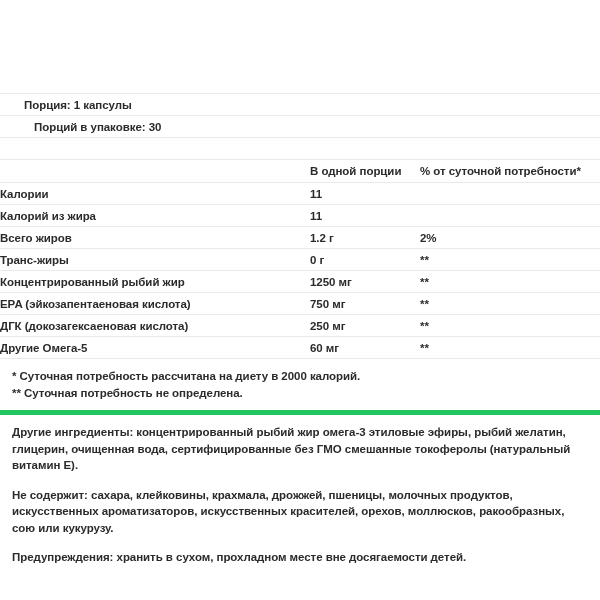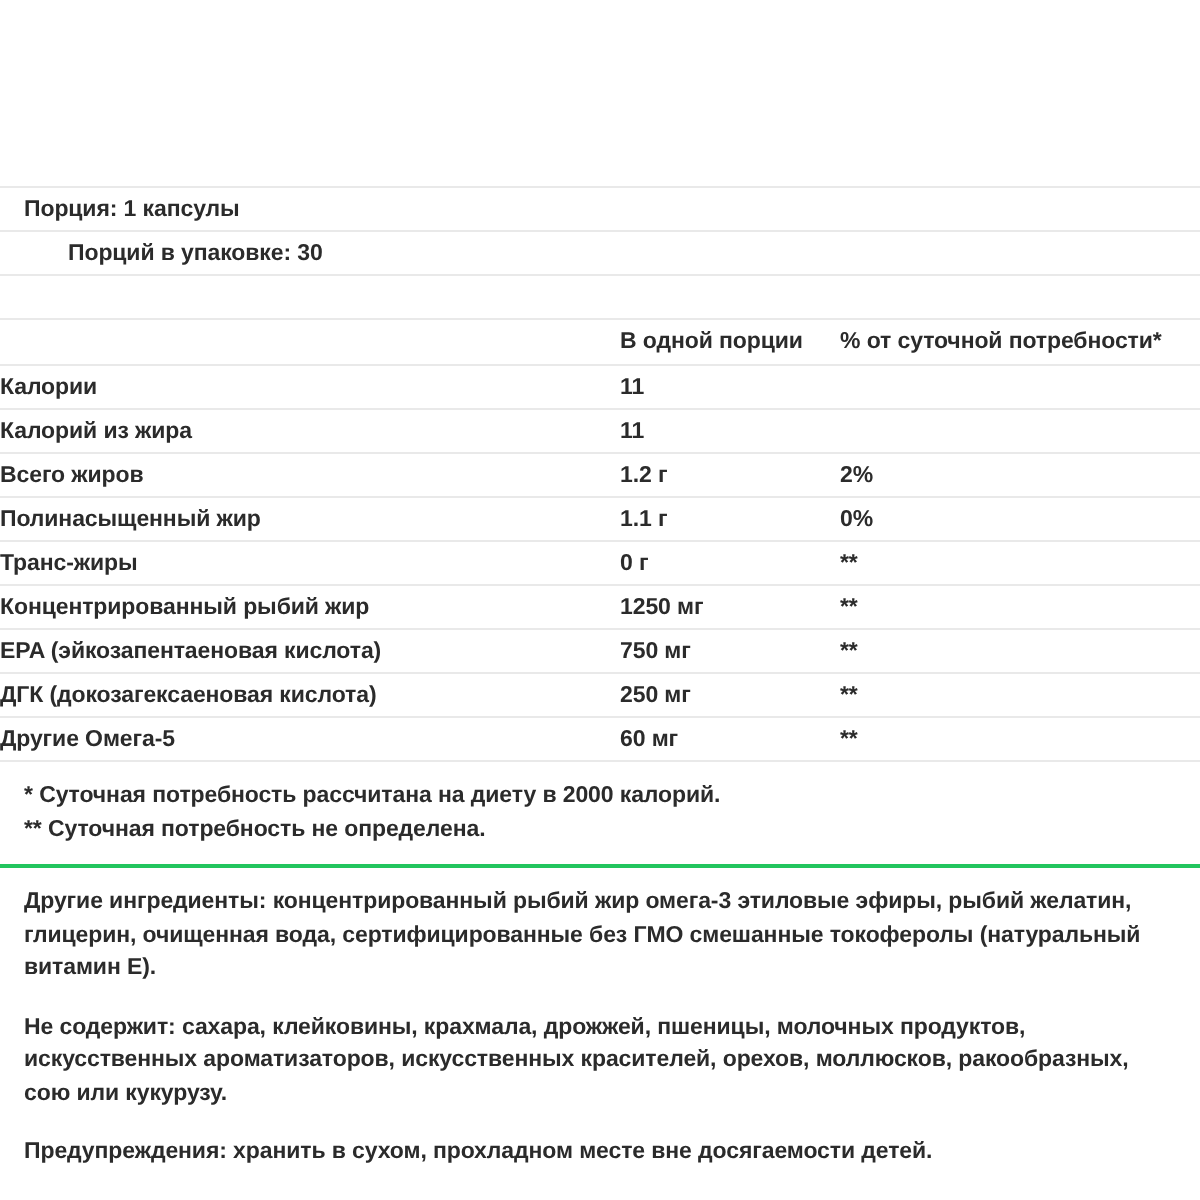--- a/index.html
+++ b/index.html
@@ -33,21 +33,21 @@
   
   .serving-row {
     height: 21px;
     display: flex;
     align-items: center;
     font-size: 11.5px;
     font-weight: bold;
     letter-spacing: -0.05px;
     color: #2b2b2b;
   }
-  .serving-row.first  { padding-left: 12px; }
+  .serving-row.first  { padding-left: 12px; margin-left: 12px; }
   .serving-row.second { padding-left: 14px; margin-left: 20px; }
 
   .spacer-row {
     height: 21px;
   }
 
   
   table.facts {
     width: 100%;
     border-collapse: collapse;
@@ -84,21 +84,21 @@
     padding: 9px 0 9px 12px;
     font-size: 11.5px;
     font-weight: bold;
     line-height: 16.5px;
     letter-spacing: -0.05px;
     color: #2b2b2b;
   }
 
   
   .paragraphs {
-    border-top: 2px solid #22c55e;
+    border-top: 5px solid #22c55e;
     padding: 9px 12px 0 12px;
     font-size: 11.5px;
     font-weight: bold;
     line-height: 16.5px;
     letter-spacing: -0.05px;
     color: #2b2b2b;
   }
   .paragraphs p {
     margin: 0 0 13px 0;
   }
@@ -146,25 +146,20 @@
         <td class="name">Калорий из жира</td>
         <td class="amount">11</td>
         <td class="dv"></td>
       </tr>
       <tr>
         <td class="name">Всего жиров</td>
         <td class="amount">1.2 г</td>
         <td class="dv">2%</td>
       </tr>
       <tr>
-        <td class="name">Полинасыщенный жир</td>
-        <td class="amount">1.1 г</td>
-        <td class="dv">0%</td>
-      </tr>
-      <tr>
         <td class="name">Транс-жиры</td>
         <td class="amount">0 г</td>
         <td class="dv">**</td>
       </tr>
       <tr>
         <td class="name">Концентрированный рыбий жир</td>
         <td class="amount">1250 мг</td>
         <td class="dv">**</td>
       </tr>
       <tr>

